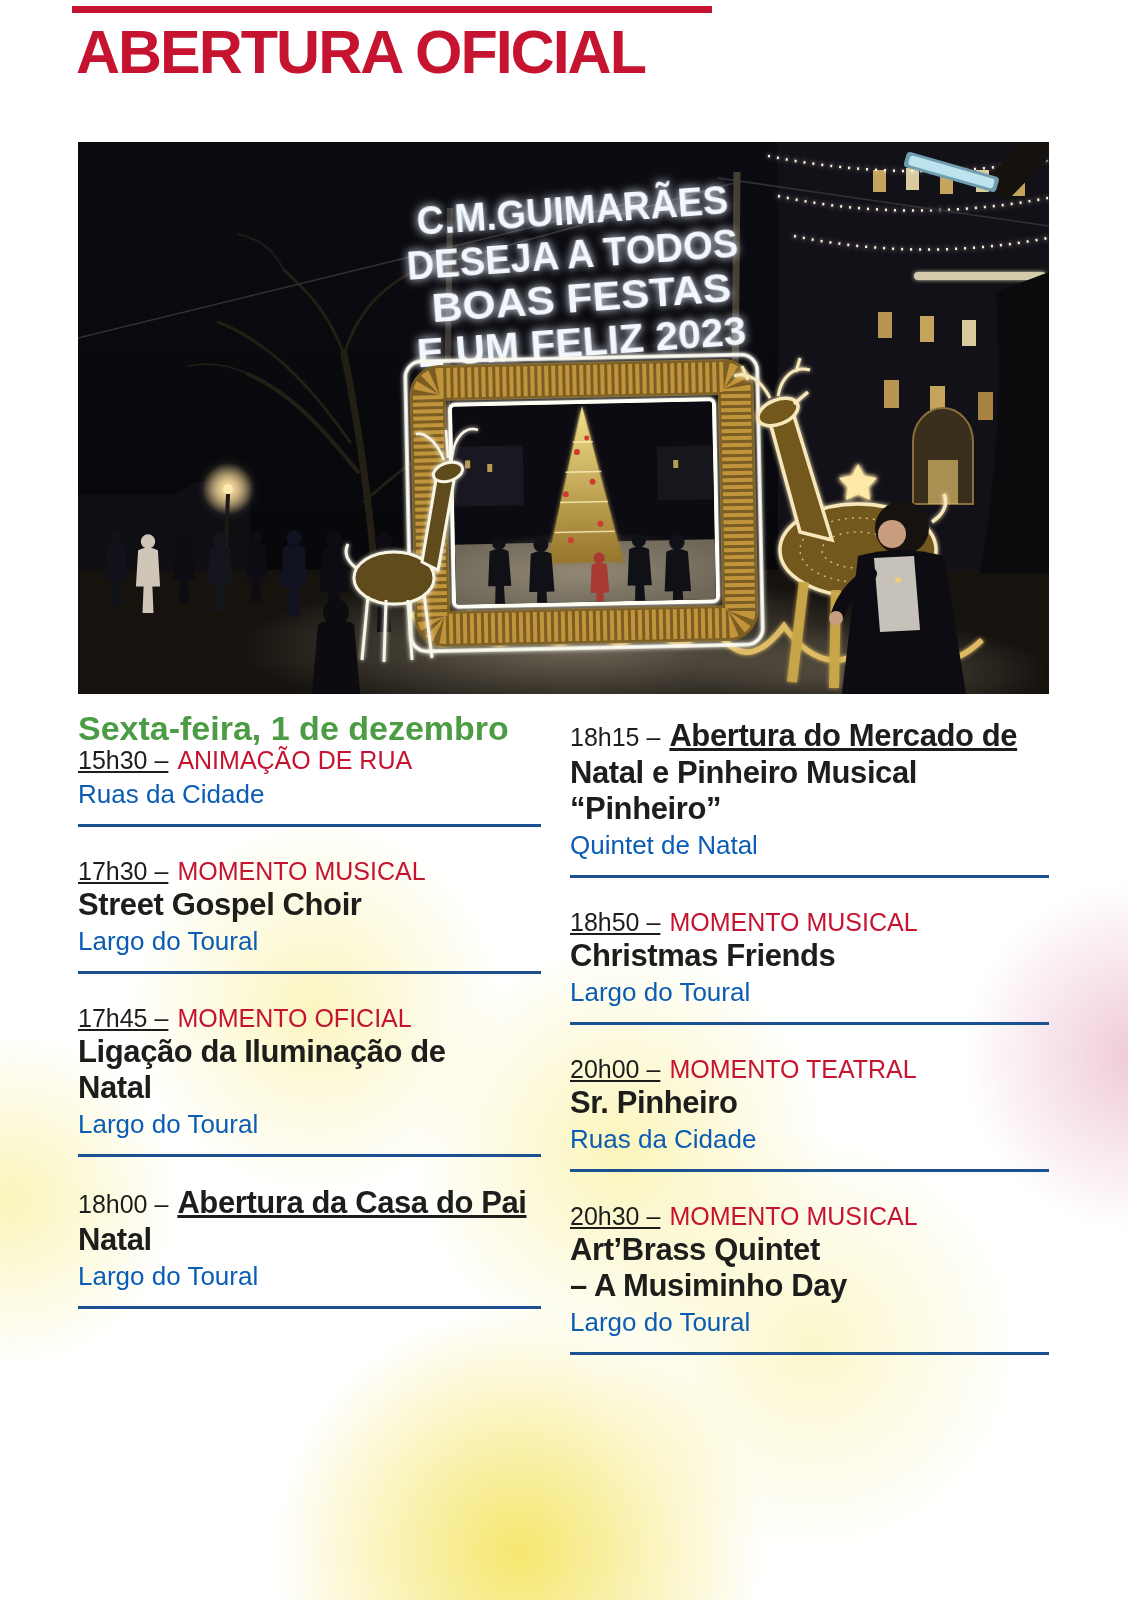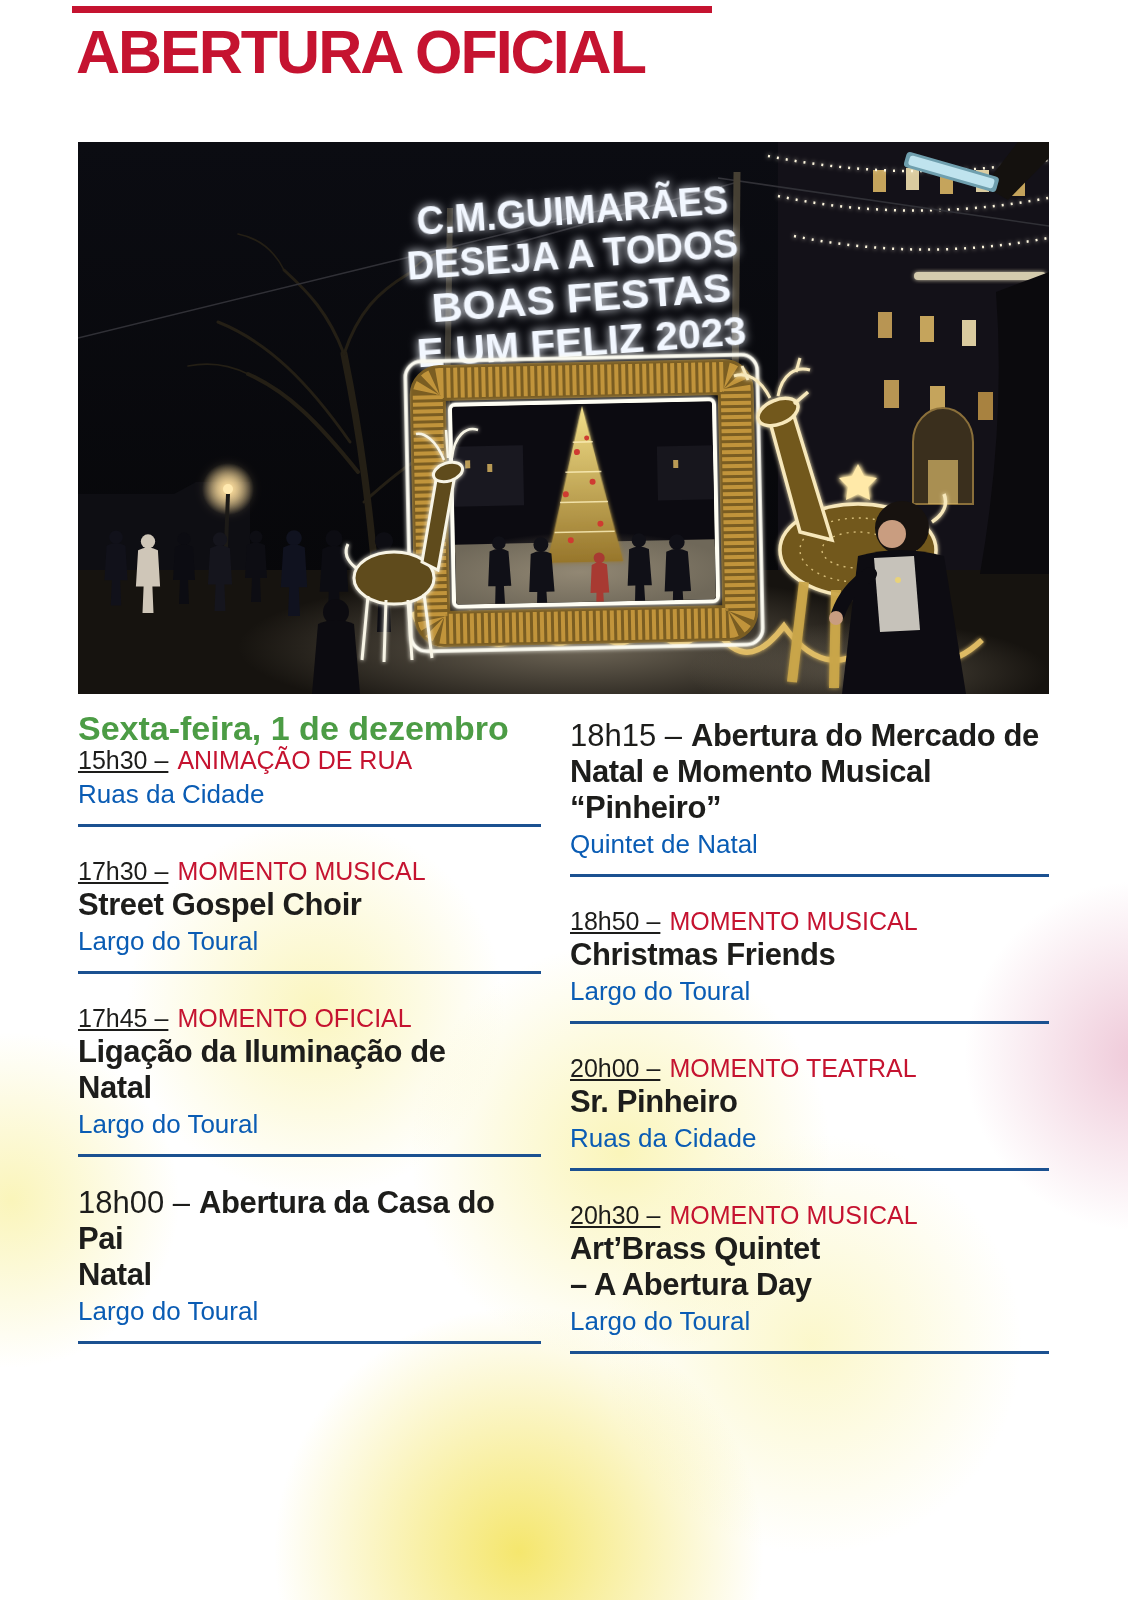--- a/index.html
+++ b/index.html
@@ -25,23 +25,23 @@
   .photo{position:absolute;left:78px;top:142px;width:971px;height:552px;display:block;}
   .photo svg{display:block;width:100%;height:100%;}
   .col{position:absolute;}
   .col-left{left:78px;top:712px;width:463px;}
   .col-right{left:570px;top:718px;width:479px;}
   .date-header{color:var(--green);font-size:34px;font-weight:bold;line-height:32px;}
   .meta{font-size:25px;color:var(--ink);line-height:32px;}
   .meta .time{margin-right:9px;text-decoration:underline;}
   .meta .cat{color:var(--red);}
   .etitle{font-size:31px;font-weight:bold;color:var(--ink);line-height:36px;letter-spacing:-.4px;}
-  .etitle .time{font-size:31px;font-weight:normal;margin-right:9px;letter-spacing:0;}
+  .etitle .time{font-size:25px;font-weight:normal;margin-right:9px;letter-spacing:0;}
   .tline{display:block;}
-  .tline.inline{display:inline;}
+  .tline.inline{display:inline;text-decoration:underline;}
   .loc{font-size:26px;color:var(--blue);line-height:33px;margin-top:2px;}
   .rule{height:3px;background:var(--line);margin-top:13px;margin-bottom:28px;}
 </style>
 </head>
 <body>
 
 <div class="page">
   <div class="bg-glow"></div>
 
   <div class="header-bar"></div>
@@ -323,21 +323,21 @@
       <div class="loc">Largo do Toural</div>
       <div class="rule"></div>
     </section>
   </div>
 
   <div class="col col-right">
 
     <section class="entry">
       <div class="etitle">
         <span class="time">18h15 –</span><span class="tline inline">Abertura do Mercado de</span>
-        <span class="tline">Natal e Momento Musical</span>
+        <span class="tline">Natal e Pinheiro Musical</span>
         <span class="tline">“Pinheiro”</span>
       </div>
       <div class="loc">Quintet de Natal</div>
       <div class="rule"></div>
     </section>
 
     <section class="entry">
       <div class="meta">
         <span class="time">18h50 –</span><span class="cat">MOMENTO MUSICAL</span>
       </div>
@@ -358,19 +358,19 @@
       <div class="loc">Ruas da Cidade</div>
       <div class="rule"></div>
     </section>
 
     <section class="entry">
       <div class="meta">
         <span class="time">20h30 –</span><span class="cat">MOMENTO MUSICAL</span>
       </div>
       <div class="etitle">
         <span class="tline">Art’Brass Quintet</span>
-        <span class="tline">– A Abertura Day</span>
+        <span class="tline">– A Musiminho Day</span>
       </div>
       <div class="loc">Largo do Toural</div>
       <div class="rule"></div>
     </section>
   </div>
 </div>
 
 </body></html>

